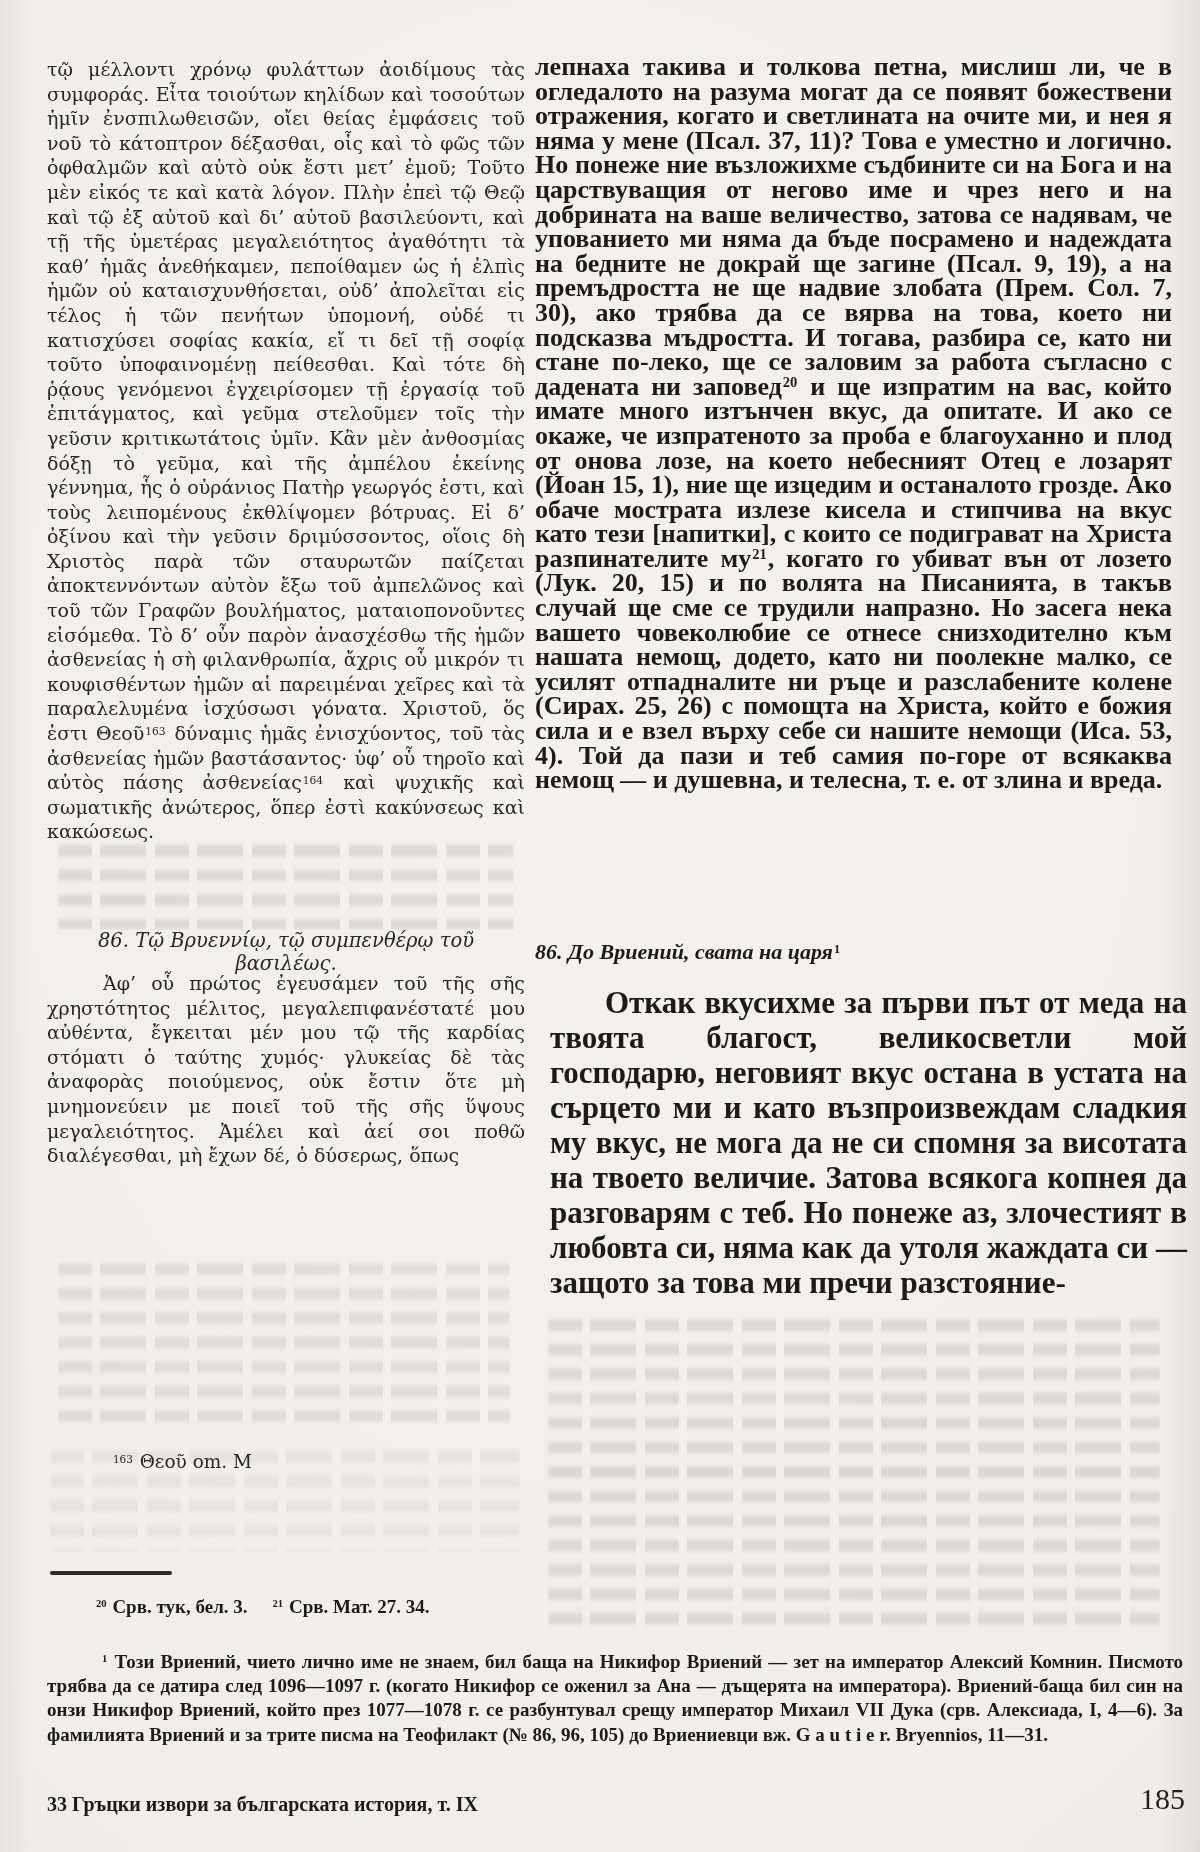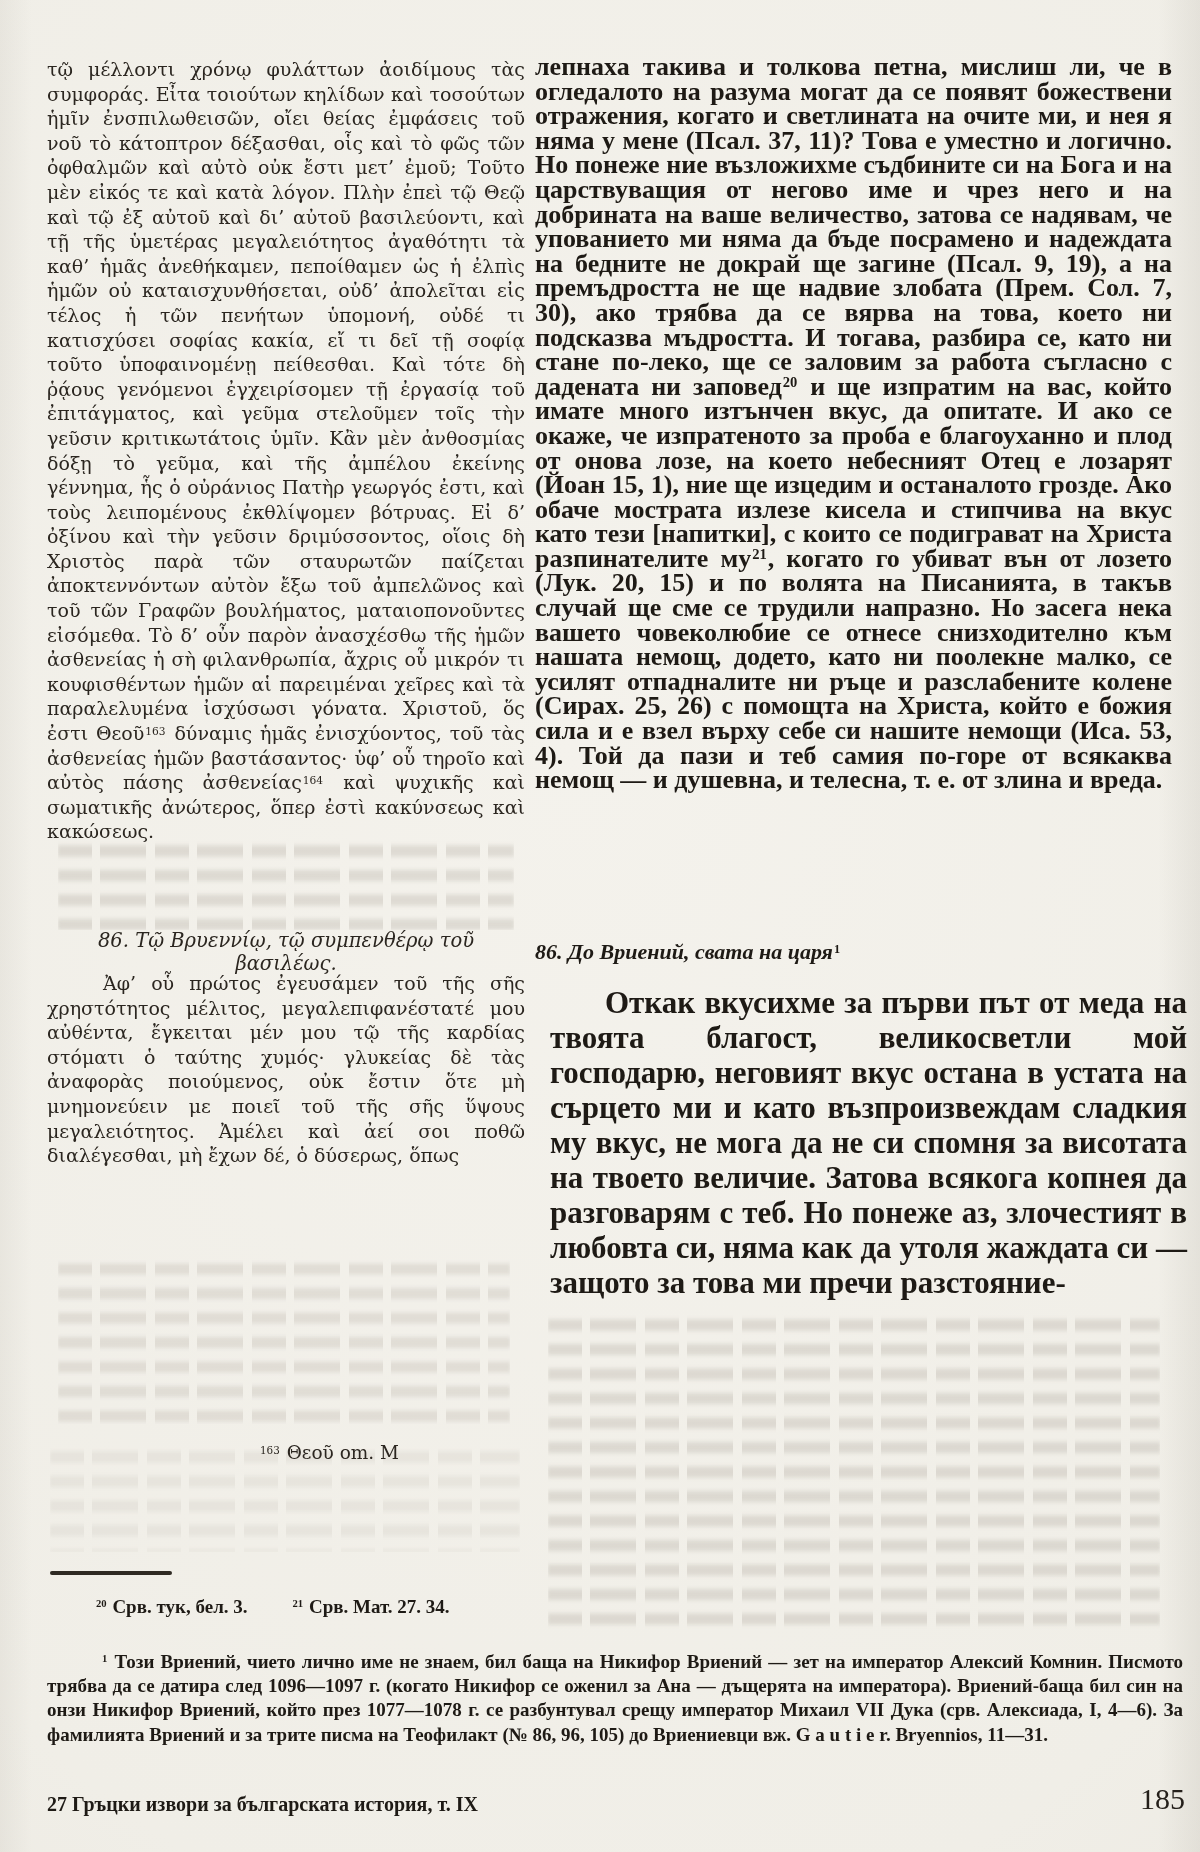--- a/index.html
+++ b/index.html
@@ -20,25 +20,25 @@
 
   #gk-para1   { left: 47px;  top: 57px;   width: 478px; font-size: 19px;   line-height: 24.6px; text-align: justify; }
   #gk-heading { left: 47px;  top: 929px;  width: 478px; font-size: 19.5px; font-style: italic; text-align: center; }
   #gk-para2   { left: 47px;  top: 971px;  width: 478px; font-size: 19px;   line-height: 24.6px; text-align: justify; text-indent: 56px; }
 
   #bg-para1   { left: 535px; top: 55px;   width: 637px; font-size: 26px; line-height: 24.6px; text-align: justify; }
   #bg-heading { left: 535px; top: 939px;  width: 637px; font-size: 22px;   font-style: italic; text-align: left; }
   #bg-para2   { left: 550px; top: 985px;  width: 637px; font-size: 31px; line-height: 35px; text-align: justify; text-indent: 55px; }
 
   #gk-apparatus { left: 95px; top: 1430px; width: 468px; font-size: 18.5px; line-height: 30px; }
-  .app-note { margin: 8px; text-align: center; }
+  .app-note { margin: 17px; }
 
   #divider-rule { left: 50px; top: 1571px; width: 122px; height: 4px; background: #2f2a23; border-radius: 2px; }
 
-  #crossrefs { left: 95px; top: 1594px; width: 470px; display: flex; gap: 44px; font-size: 19px; line-height: 26px; }
+  #crossrefs { left: 95px; top: 1594px; width: 470px; display: flex; gap: 24px; font-size: 19px; line-height: 26px; }
 
   #fn1 { left: 47px; top: 1650px; width: 1136px; font-size: 19px; line-height: 24.2px; text-align: justify; text-indent: 54px; }
 
   #footer-left { left: 47px;   top: 1793px; font-size: 20px; }
   #footer-page { left: 1140px; top: 1782px; font-size: 30px; font-weight: normal; font-family: "Liberation Serif", serif; color: #241f1a; }
 
   sup {
     font-size: .56em;
     line-height: 0;
     position: relative;
@@ -92,17 +92,17 @@
 
   <div class="blk" id="divider-rule"></div>
 
   <div class="blk cyr" id="crossrefs">
     <span><sup>20</sup> Срв. тук, бел. 3.</span>
     <span><sup>21</sup> Срв. Мат. 27. 34.</span>
   </div>
 
   <p class="blk cyr" id="fn1"><sup>1</sup> Този Вриений, чието лично име не знаем, бил баща на Никифор Вриений — зет на император Алексий Комнин. Писмото трябва да се датира след 1096—1097 г. (когато Никифор се оженил за Ана — дъщерята на императора). Вриений-баща бил син на онзи Никифор Вриений, който през 1077—1078 г. се разбунтувал срещу император Михаил VII Дука (срв. Алексиада, I, 4—6). За фамилията Вриений и за трите писма на Теофилакт (№ 86, 96, 105) до Вриениевци вж. G a u t i e r. Bryennios, 11—31.</p>
 
-  <p class="blk cyr" id="footer-left">27 Гръцки извори за българската история, т. IX</p>
+  <p class="blk cyr" id="footer-left">33 Гръцки извори за българската история, т. IX</p>
 
   <p class="blk" id="footer-page">185</p>
 
 </div>
 
 </body></html>

